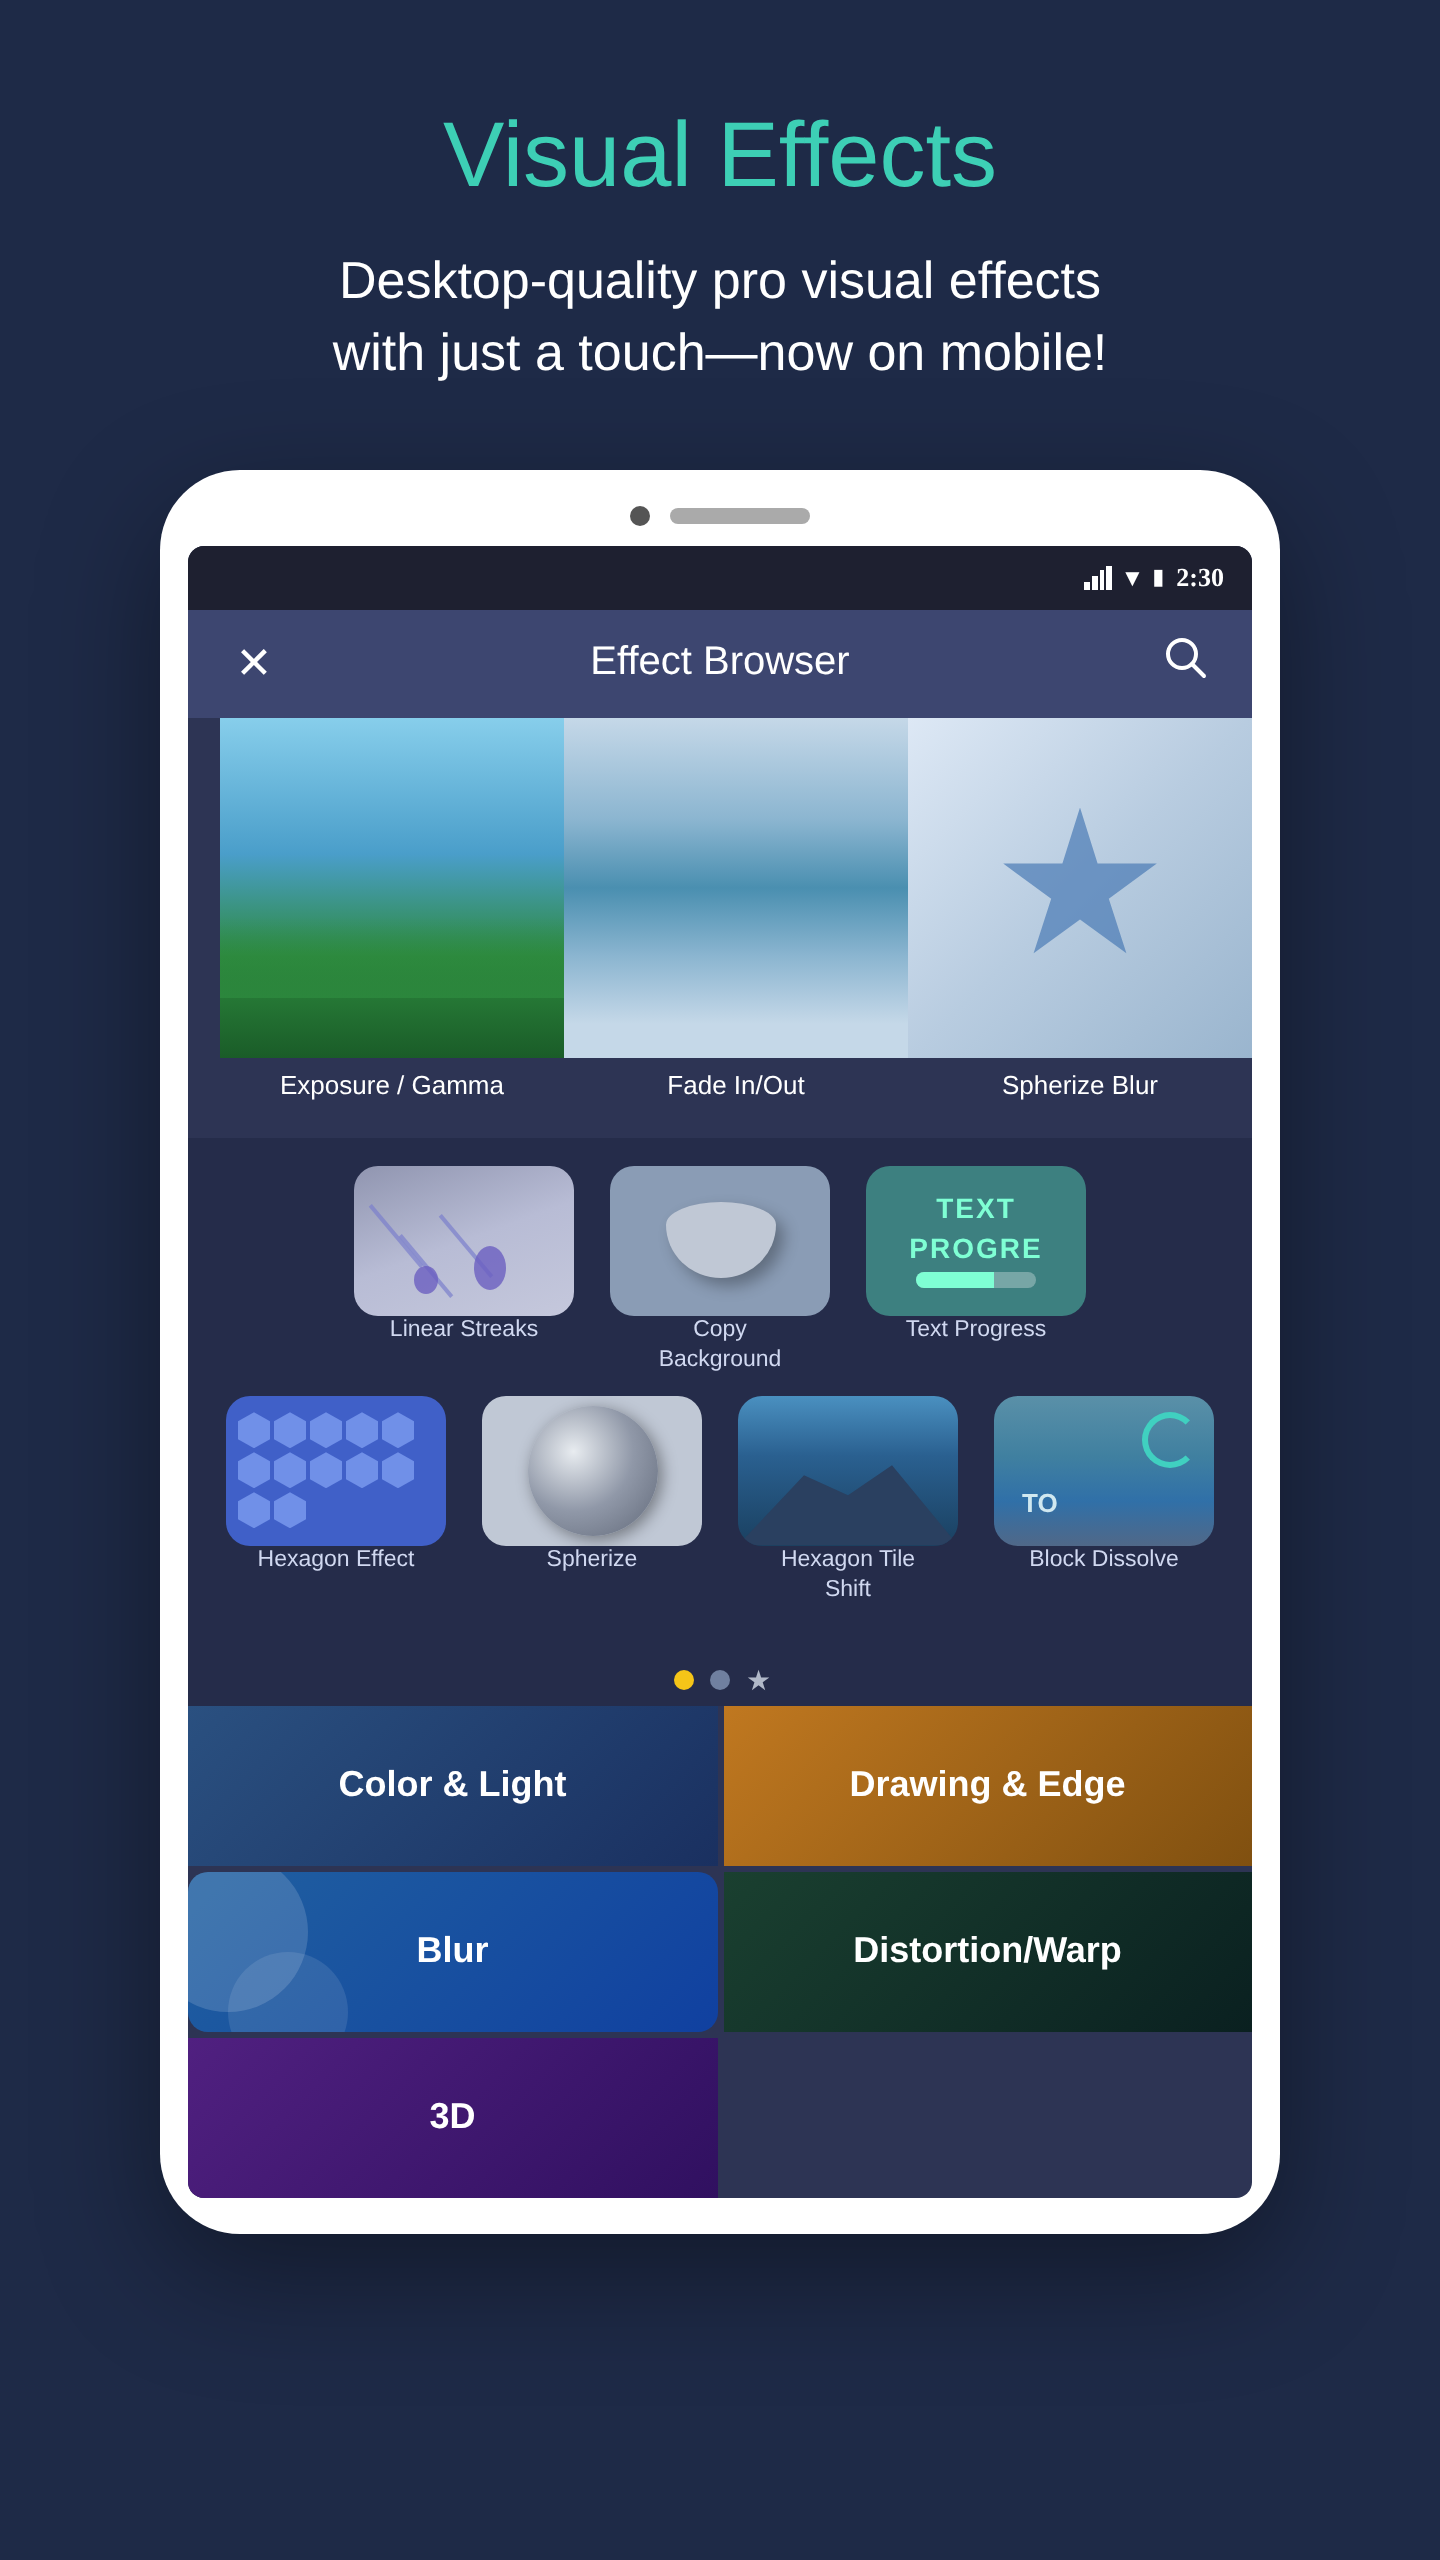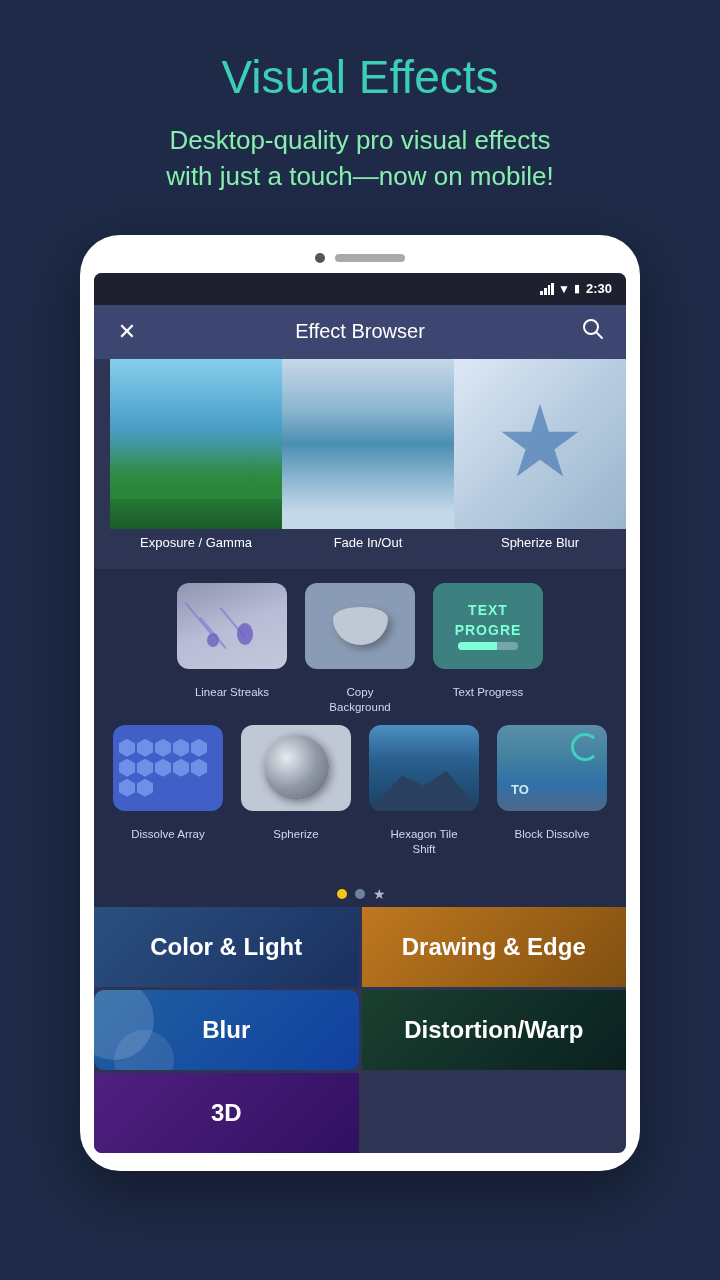--- a/index.html
+++ b/index.html
@@ -24,21 +24,21 @@
       text-align: center;
     }
     .promo-title {
       font-size: 46px;
       font-weight: normal;
       color: #3dcfb5;
       margin-bottom: 18px;
     }
     .promo-subtitle {
       font-size: 26px;
-      color: #86efac;
+      color: #ffffff;
       line-height: 1.4;
     }
 
     
     .phone-frame {
       width: 560px;
       background: #ffffff;
       border-radius: 40px;
       padding: 18px 14px;
       box-shadow: 0 20px 60px rgba(0,0,0,0.4);
@@ -107,20 +107,21 @@
       color: white;
       font-size: 11px;
       display: flex;
       align-items: center;
       gap: 2px;
     }
     .time-text {
       color: white;
       font-size: 13px;
       font-weight: bold;
+      font-family: Liberation Serif, serif;
     }
 
     
     .app-header {
       background: #3d4670;
       height: 54px;
       display: flex;
       align-items: center;
       justify-content: space-between;
       padding: 0 18px;
@@ -215,24 +216,24 @@
       justify-content: center;
     }
     .effect-item {
       display: flex;
       flex-direction: column;
       align-items: center;
       width: 118px;
     }
     .effect-thumb {
       width: 110px;
-      height: 86px;
+      height: 75px;
       border-radius: 12px;
       overflow: hidden;
-      margin-bottom: 16px;
+      margin-bottom: 0;
     }
     .effect-label {
       color: #d0d8f0;
       font-size: 11.5px;
       text-align: center;
       line-height: 1.3;
     }
 
     
     .thumb-linear-streaks {
@@ -451,21 +452,21 @@
       background: linear-gradient(135deg, #1a4030 0%, #0a2020 100%);
     }
     .cat-color-procedural {
       background: linear-gradient(135deg, #c03060 0%, #801040 100%);
     }
     .cat-color-3d {
       background: linear-gradient(135deg, #502080 0%, #301060 100%);
     }
     .cat-label {
       color: white;
-      font-size: 24px;
+      font-size: 18px;
       font-weight: bold;
       z-index: 2;
       text-align: center;
     }
 
     
     .cat-blur-circles::before {
       content: '';
       position: absolute;
       width: 80px;
@@ -598,21 +599,21 @@
               <div class="hex-dot"></div>
               <div class="hex-dot"></div>
               <div class="hex-dot"></div>
               <div class="hex-dot"></div>
               <div class="hex-dot"></div>
               <div class="hex-dot"></div>
               <div class="hex-dot"></div>
               <div class="hex-dot"></div>
             </div>
           </div>
-          <div class="effect-label">Dissolve Array</div>
+          <div class="effect-label">Hexagon Effect</div>
         </div>
 
         <div class="effect-item">
           <div class="effect-thumb">
             <div class="thumb-spherize">
               <div class="sphere-ball"></div>
             </div>
           </div>
           <div class="effect-label">Spherize</div>
         </div>

